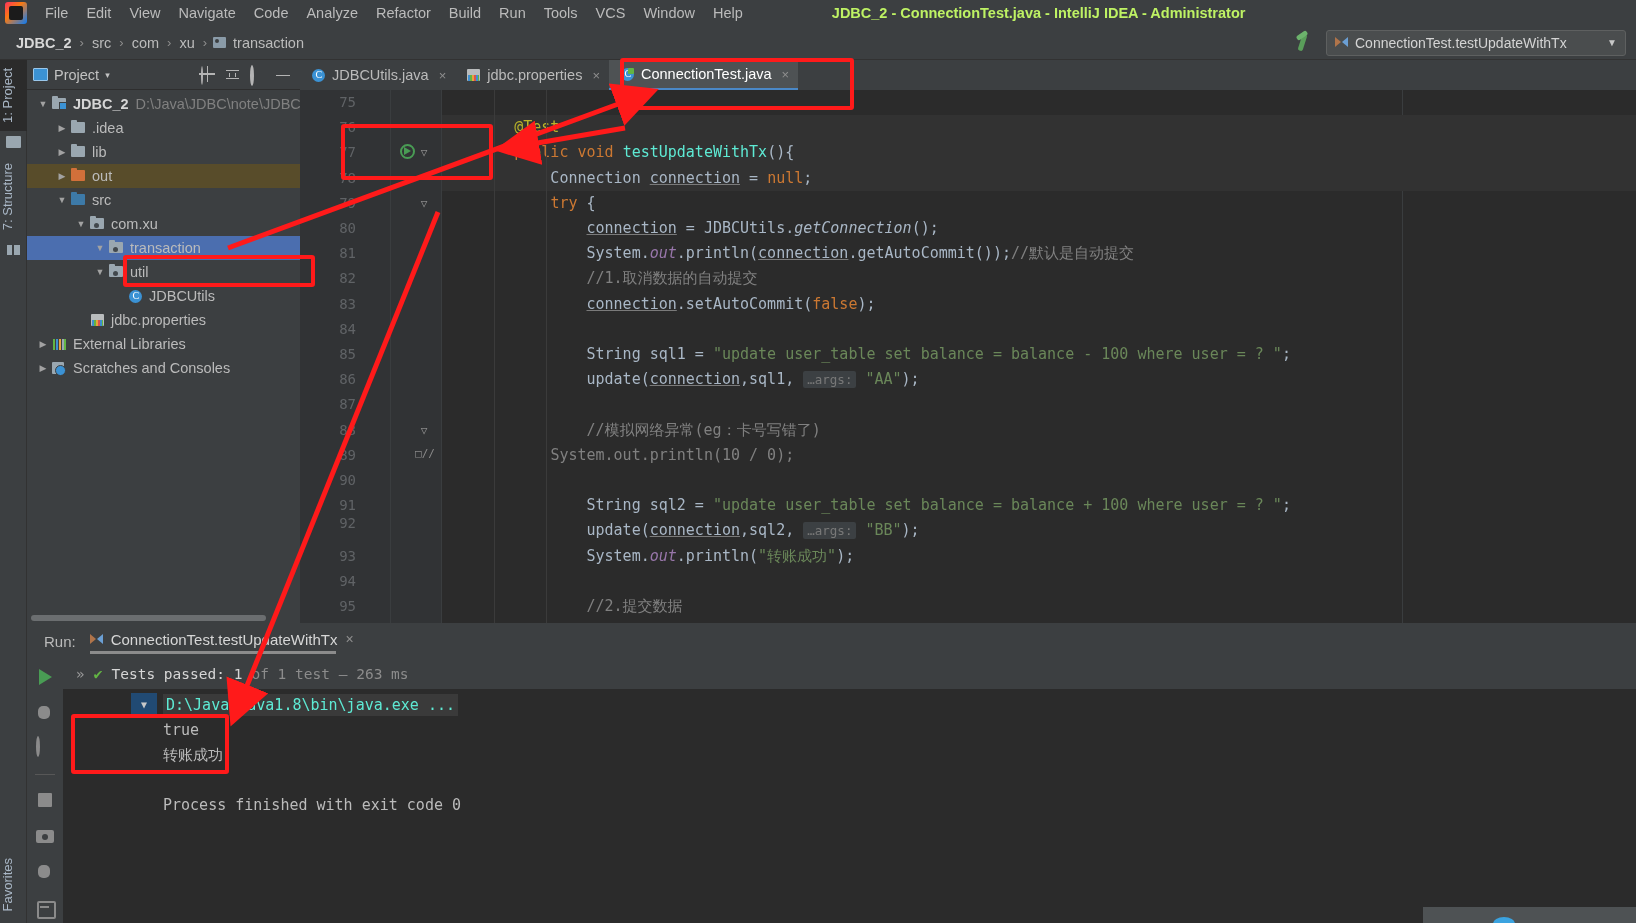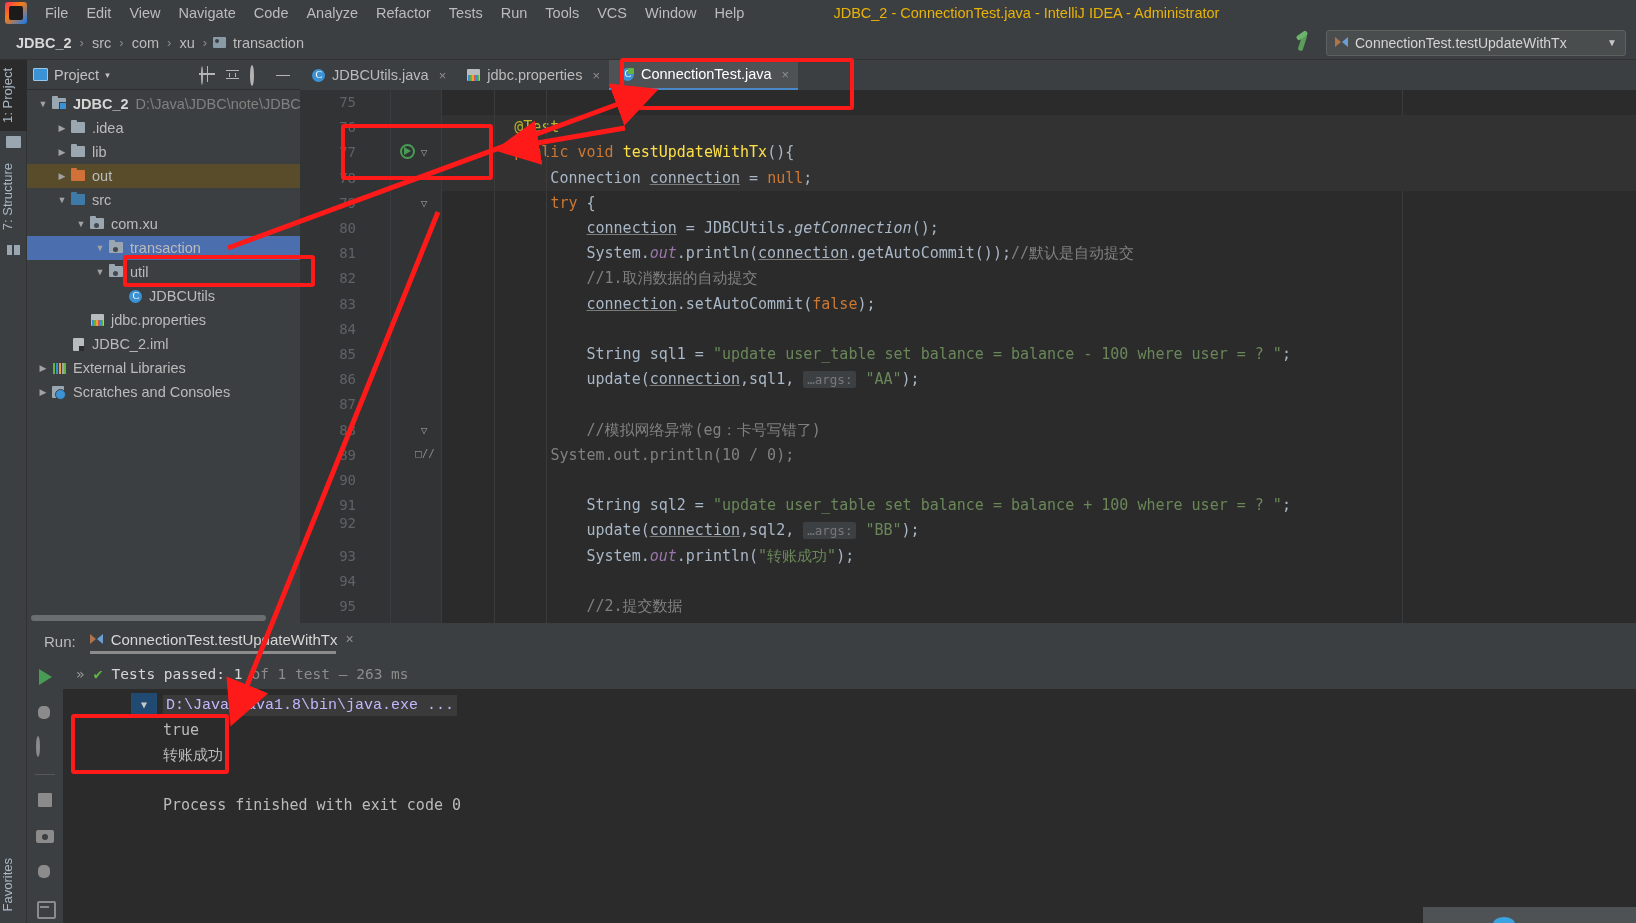--- a/index.html
+++ b/index.html
@@ -21,21 +21,21 @@
     width: 22px; height: 22px; margin-left: 5px; margin-right: 9px;
     background: linear-gradient(135deg,#fe315d 0%,#f97a12 40%,#087cfa 100%);
     border-radius: 3px; position: relative;
   }
   .ij-logo:after {
     content:""; position:absolute; left:4px; top:4px; width:14px; height:14px;
     background:#1b1b1b; border-radius:2px;
   }
   .menu-item { padding: 2px 9px; cursor: default; white-space: nowrap; }
   .win-title {
-    margin-left: 80px; color: #eab308; font-size: 14.5px; white-space: nowrap;
+    margin-left: 80px; color: #bef264; font-size: 14.5px; white-space: nowrap; font-weight: bold;
   }
 
   
   .navbar {
     position: absolute; left: 0; top: 26px; width: 1636px; height: 34px;
     background: #3c3f41; display: flex; align-items: center;
     border-bottom: 1px solid #323232;
   }
   .crumbs { display: flex; align-items: center; margin-left: 14px; font-size: 14.5px; color: #bbbbbb; }
   .crumb { padding: 0 2px; white-space: nowrap; }
@@ -155,21 +155,21 @@
   .gutter-sep1 { position:absolute; left:90px; top:0; bottom:0; width:1px; background:#3a3d3f; }
   .gutter-sep2 { position:absolute; left:141px; top:0; bottom:0; width:1px; background:#3a3d3f; }
   .codelines { position:absolute; left:142px; top:0; right:0; bottom:0; }
   .cl { height:25.2px; line-height:25.2px; font-size:15px; white-space:pre; color:#a9b7c6; }
   .cl.hl { background:#323232; }
   .kw { color:#cc7832; }
   .str { color:#6a8759; }
   .cmt { color:#808080; }
   .ann { color:#bbb529; }
   .fld { color:#9876aa; font-style:italic; }
-  .mth { color:#fde047; }
+  .mth { color:#5eead4; }
   .stat { color:#a9b7c6; font-style:italic; }
   .var-u { color:#a9b7c6; text-decoration:underline; text-decoration-color:#7a7a7a; }
   .hint { background:#3c4043; color:#787878; font-size:12.5px; padding:1px 4px; border-radius:2px; font-style:normal;}
   .run-marker { position:absolute; left:100px; width:18px; height:18px; }
   .run-marker .circ { width:15px;height:15px;border-radius:50%;border:2px solid #499c54; }
   .run-marker .tri { position:absolute; left:4px; top:3px; border-left:7px solid #499c54; border-top:4.5px solid transparent; border-bottom:4.5px solid transparent;}
   .fold { position:absolute; left:118px; width:12px; height:12px; color:#8a8a8a; font-size:11px; text-align:center; }
   .indent-guide { position:absolute; top:0; bottom:0; width:1px; background:#3b3b3b; }
   .right-gutter-line { position:absolute; top:0; bottom:0; left:1102px; width:1px; background:#3a3d3f; }
 
@@ -194,21 +194,21 @@
   .rt-sep { width:20px; height:1px; background:#575757; }
 
   .console { flex:1; background:#2b2b2b; position:relative; font-family:"DejaVu Sans Mono", monospace; }
   .status-row { height:30px; display:flex; align-items:center; gap:9px; padding-left:13px; font-size:14.5px; background:#3c3f41; }
   .chev2 { color:#9c9c9c; font-size:14px; }
   .check { color:#62b543; font-size:15px; }
   .st-bold { color:#d6d6d6; }
   .st-dim { color:#8c8c8c; }
   .cons-lines { position:absolute; left:0; top:30px; right:0; bottom:0; background:#2b2b2b; padding-top:4px;}
   .cline { height:25px; line-height:25px; font-size:15px; color:#bbbbbb; padding-left:100px; white-space:pre;}
-  .cline.cmdline { color:#c4b5fd;font-family:Liberation Mono, monospace; }
+  .cline.cmdline { color:#5eead4; }
   .cmd-hl { background:#3a3a3a; padding:2px 3px; }
   .fold-btn { position:absolute; left:68px; width:26px; height:24px; background:#214a73; color:#c9c9c9; font-size:10px; text-align:center; line-height:24px;}
 
   
   .corner-stub { position:absolute; right:0; bottom:0; width:213px; height:16px; background:#4e5254; }
   .corner-stub:after{content:"";position:absolute;left:70px;top:10px;width:22px;height:14px;background:#3ba3e0;border-radius:50% 50% 0 0;}
 
   
   .anno { position:absolute; border:4px solid #ff1a1a; border-radius:3px; pointer-events:none; }
   .arrow-svg { position:absolute; left:0; top:0; width:1636px; height:923px; pointer-events:none; }
@@ -220,21 +220,21 @@
 
   <div class="menubar">
     <div class="ij-logo"></div>
     <div class="menu-item">File</div>
     <div class="menu-item">Edit</div>
     <div class="menu-item">View</div>
     <div class="menu-item">Navigate</div>
     <div class="menu-item">Code</div>
     <div class="menu-item">Analyze</div>
     <div class="menu-item">Refactor</div>
-    <div class="menu-item">Tests</div>
+    <div class="menu-item">Build</div>
     <div class="menu-item">Run</div>
     <div class="menu-item">Tools</div>
     <div class="menu-item">VCS</div>
     <div class="menu-item">Window</div>
     <div class="menu-item">Help</div>
     <div class="win-title">JDBC_2 - ConnectionTest.java - IntelliJ IDEA - Administrator</div>
   </div>
 
   <div class="navbar">
     <div class="crumbs">
@@ -354,27 +354,20 @@
             </span>
           </span>
           <span class="tlabel">JDBCUtils</span>
         </div>
         <div class="tnode" style="padding-left: 46px;">
           <span class="arrow blank">&nbsp;</span>
           <span class="ico">
             <span class="f-props"></span>
           </span>
           <span class="tlabel">jdbc.properties</span>
-        </div>
-        <div class="tnode" style="padding-left: 27px;">
-          <span class="arrow blank">&nbsp;</span>
-          <span class="ico">
-            <span class="f-iml"></span>
-          </span>
-          <span class="tlabel">JDBC_2.iml</span>
         </div>
         <div class="tnode" style="padding-left: 8px;">
           <span class="arrow">▶</span>
           <span class="ico">
             <span class="f-libs"></span>
           </span>
           <span class="tlabel">External Libraries</span>
         </div>
         <div class="tnode" style="padding-left: 8px;">
           <span class="arrow">▶</span>

